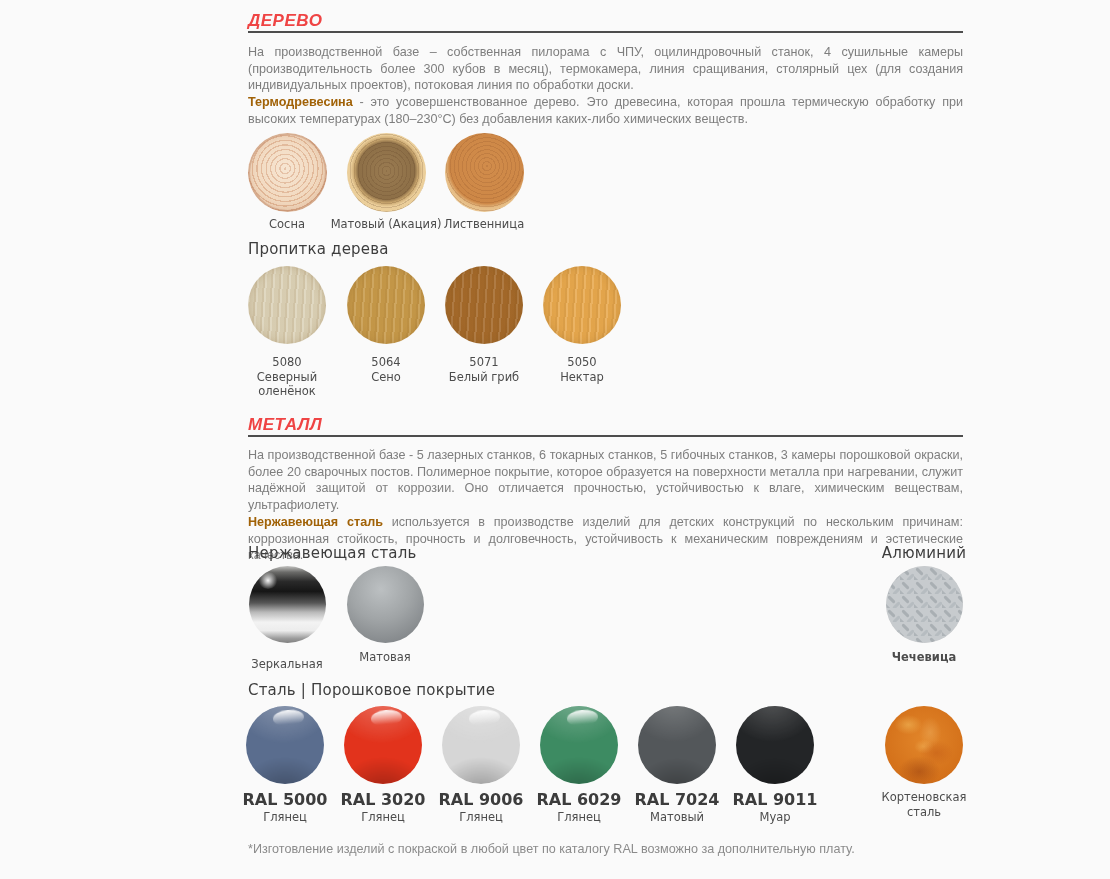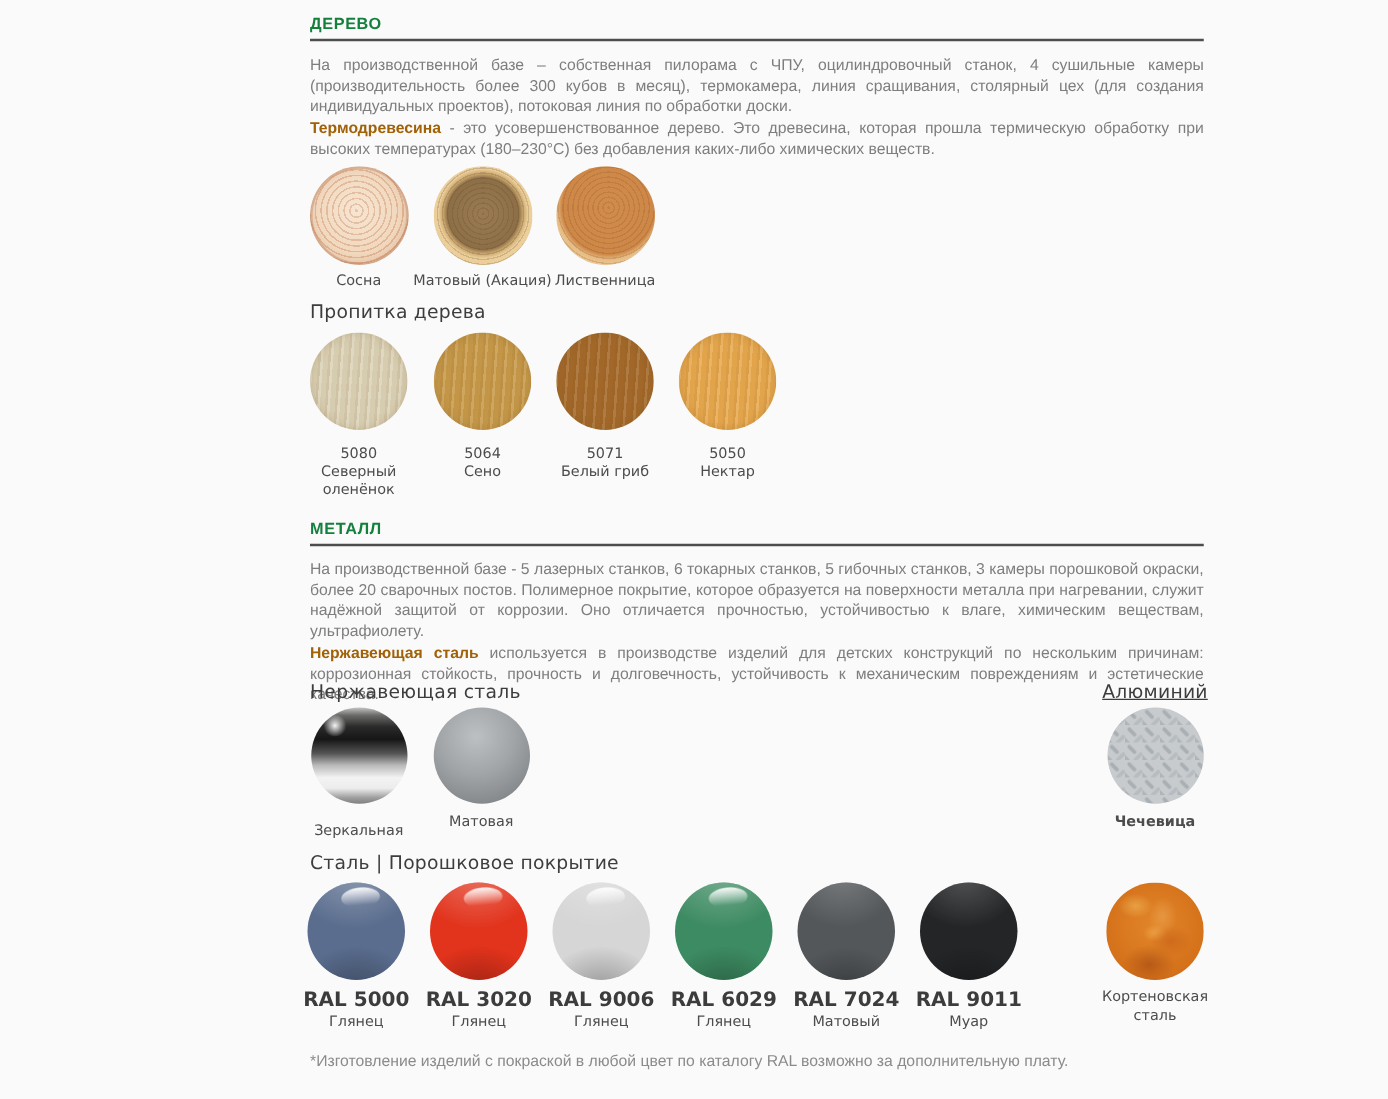--- a/index.html
+++ b/index.html
@@ -5,21 +5,21 @@
   html,body{margin:0;padding:0;}
   body{
     width:1110px;height:879px;position:relative;overflow:hidden;
     background:#fafafa;
     font-family:"Liberation Sans",sans-serif;
   }
   .content{position:absolute;left:248px;top:0;width:715px;height:879px;}
   .abs{position:absolute;}
 
   
-  .h-main{font-size:13px;font-weight:bold;color:#15803d;letter-spacing:.5px;}
+  .h-main{font-size:17px;font-weight:bold;color:#ef4444;letter-spacing:.5px;font-style:italic;}
   .rule{height:2px;background:#4d4d4d;width:715px;}
   .h-sub{font-family:"DejaVu Sans",sans-serif;font-size:15px;color:#3d3d3d;letter-spacing:.2px;}
 
   
   .para{width:715px;font-size:12.6px;line-height:1.33;color:#7e7e7e;text-align:justify;}
   .para .lead{font-weight:bold;color:#a16207;}
 
   
   .cell{position:absolute;text-align:center;}
   .circ{border-radius:50%;margin:0 auto;position:relative;overflow:hidden;}
@@ -149,21 +149,21 @@
 
   <div class="abs h-main" style="left:0;top:415px;">МЕТАЛЛ</div>
   <div class="abs rule" style="left:0;top:435px;"></div>
 
   <div class="abs para" style="left:0;top:447px;">
     <span>На производственной базе - 5 лазерных станков, 6 токарных станков, 5 гибочных станков, 3 камеры порошковой окраски, более 20 сварочных постов. Полимерное покрытие, которое образуется на поверхности металла при нагревании, служит надёжной защитой от коррозии. Оно отличается прочностью, устойчивостью к влаге, химическим веществам, ультрафиолету.</span><br>
     <span class="lead">Нержавеющая сталь</span><span> используется в производстве изделий для детских конструкций по нескольким причинам: коррозионная стойкость, прочность и долговечность, устойчивость к механическим повреждениям и эстетические качества.</span>
   </div>
 
   <div class="abs h-sub" style="left:0;top:544px;">Нержавеющая сталь</div>
-  <div class="abs h-sub" style="left:621px;top:544px;width:110px;text-align:center;text-decoration:underline;">Алюминий</div>
+  <div class="abs h-sub" style="left:621px;top:544px;width:110px;text-align:center;">Алюминий</div>
 
   <div class="cell" style="left:-16px;top:566px;width:110px;">
     <div class="circ c77 mirror"></div>
     <div class="lbl" style="margin-top:14px;">Зеркальная</div>
   </div>
   <div class="cell" style="left:82px;top:566px;width:110px;">
     <div class="circ c77 mattesteel"></div>
     <div class="lbl" style="margin-top:7px;">Матовая</div>
   </div>
 

